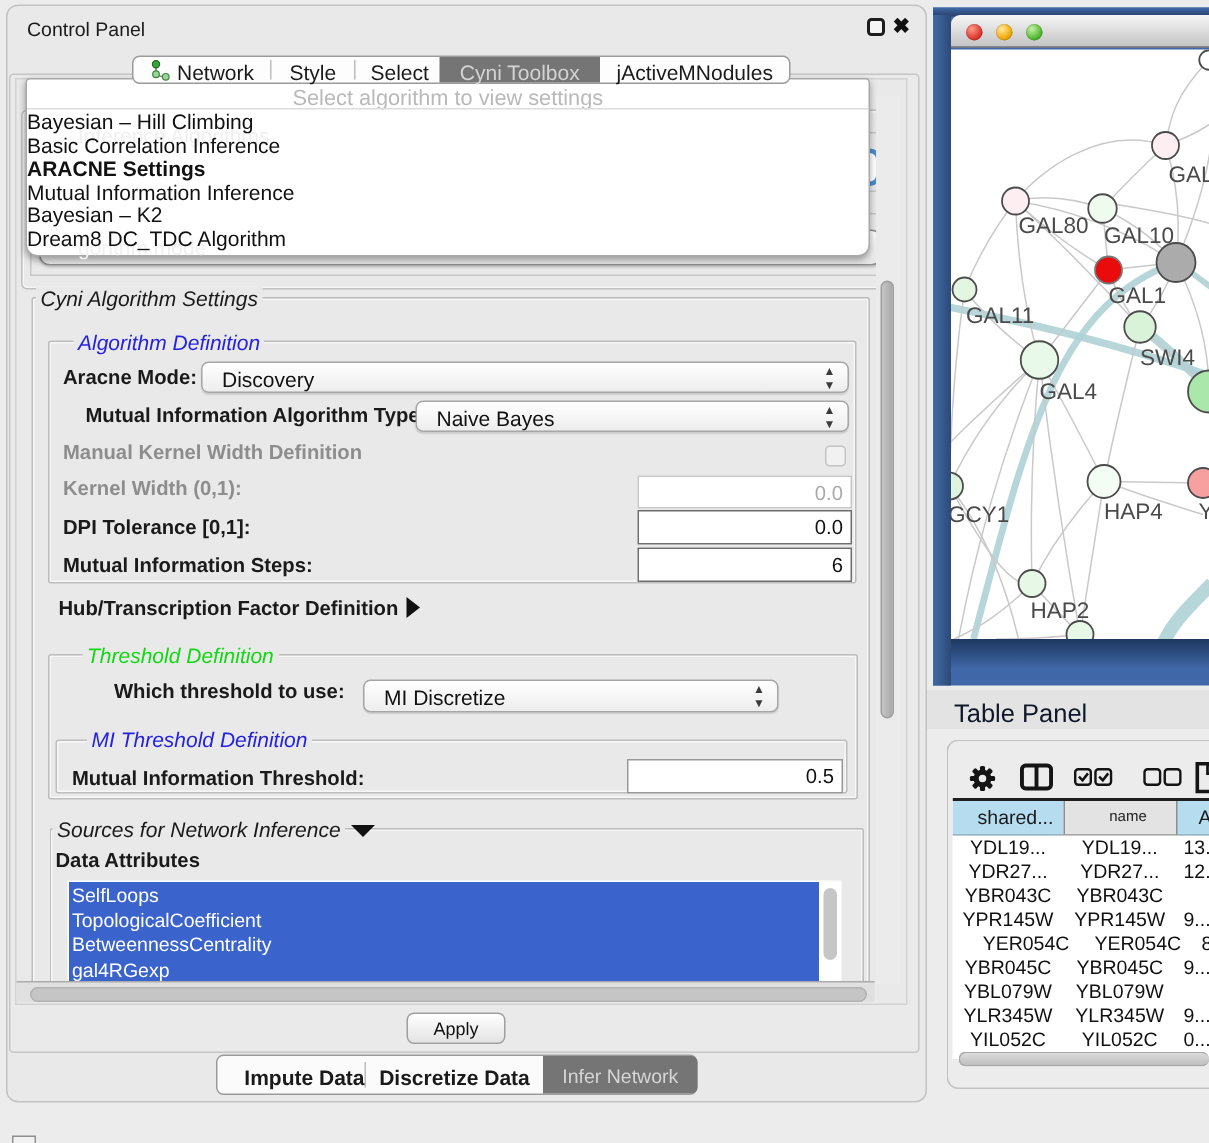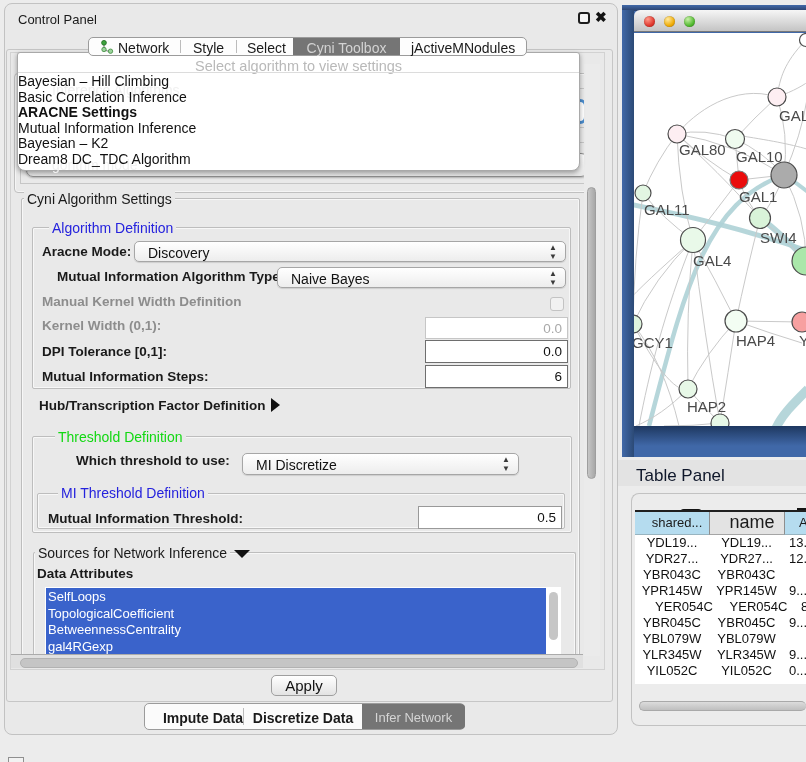--- a/index.html
+++ b/index.html
@@ -7,21 +7,21 @@
 .abs { position:absolute; }
 .b13 { font-size:13.5px; font-weight:bold; color:#1a1a1a; }
 .n13 { font-size:17px; color:#0f172a; }
 .gray { color:#8d8d8d; }
 .combo { background:linear-gradient(#ffffff,#ededed); border:1px solid #a6a6a6; border-radius:5px; box-shadow:0 1px 1px rgba(0,0,0,0.12); }
 .combo .ct { position:absolute; left:13px; top:2.5px; font-size:14px; color:#111; }
 .combo .ar { position:absolute; right:8px; top:2px; font-size:8px; color:#3a3a3a; line-height:8.5px; text-align:center; }
 .field { background:#ffffff; border:1.5px solid #6e6e6e; }
 .fieldval { position:absolute; right:5px; top:3px; font-size:13.5px; color:#111; }
 .groupbox { border:1px solid #bdbdbd; box-shadow:inset 0 0 0 1px #f7f7f7; border-radius:2px; }
-.glabel { position:absolute; background:#e9e9e9; padding:0 3px; font-size:14px; }
+.glabel { position:absolute; background:#e9e9e9; padding:0 3px; font-size:14px;font-style:italic; }
 </style>
 </head>
 <body>
 
 <div class="abs" id="cp" style="left:4px; top:3px; width:614px; height:732px; background:#e9e9e9; border:1px solid #c2c2c2; border-radius:8px;"></div>
 <div class="abs" style="left:18px; top:12px; font-size:13px; color:#1a1a1a;">Control Panel</div>
 
 <div class="abs" style="left:578px; top:12px; width:12px; height:12px; border:2px solid #1d1d1d; border-radius:3px; background:#f5f5f5;"></div>
 <div class="abs" style="left:595px; top:9px; font-size:14px; font-weight:bold; color:#111;">✖</div>
 
@@ -118,21 +118,21 @@
 
 <div class="abs" style="left:45px; top:587px; width:516px; height:68px; background:#ffffff;"></div>
 <div class="abs" style="left:46px; top:588px; width:500px; height:66px; background:#3a63cb;"></div>
 <div class="abs" style="left:48px; top:589px; font-size:13px; color:#fff; line-height:16.6px;">SelfLoops<br>TopologicalCoefficient<br>BetweennessCentrality<br>gal4RGexp</div>
 <div class="abs" style="left:549px; top:592px; width:9px; height:48px; background:#c6c6c6; border-radius:5px;"></div>
 
 <div class="abs" style="left:11px; top:654px; width:572px; height:14px; background:#e0e0e0; border-top:1px solid #ababab;"></div>
 <div class="abs" style="left:20px; top:658px; width:558px; height:10px; background:#c5c5c5; border:1px solid #b2b2b2; border-radius:5px;"></div>
 
 <div class="abs" style="left:271px; top:675px; width:66px; height:21px; background:linear-gradient(#ffffff,#e3e3e3); border:1px solid #9f9f9f; border-radius:5px; text-align:center;">
-  <span style="font-size:15px; color:#111; line-height:20px;">Apply</span>
+  <span style="font-size:12px; color:#111; line-height:20px;">Apply</span>
 </div>
 
 <div class="abs" style="left:144px; top:703px; width:321px; height:27px; background:#fbfbfb; border:1px solid #9b9b9b; border-radius:5px;">
   <div class="abs" style="left:98px; top:4px; width:1px; height:17px; background:#bcbcbc;"></div>
   <div class="abs" style="left:217px; top:0px; width:103px; height:25px; background:#757575; border-radius:0 4px 4px 0;"></div>
   <div class="abs" style="left:0px; top:6px; width:98px; text-align:right; font-size:14px; font-weight:bold; color:#1a1a1a;">Impute Data</div>
   <div class="abs" style="left:99px; top:6px; width:118px; text-align:center; font-size:14px; font-weight:bold; color:#1a1a1a;">Discretize Data</div>
   <div class="abs" style="left:217px; top:6px; width:103px; text-align:center; font-size:13px; color:#d5d5d5;">Infer Network</div>
 </div>
 
@@ -274,24 +274,24 @@
   <g fill="none" stroke="#141414" stroke-width="1.7">
     <path d="M74.3 12.8 l2.4 2.4 3.6-4.6"></path>
     <path d="M87.8 12.8 l2.4 2.4 3.6-4.6"></path>
   </g>
   <g fill="none" stroke="#141414" stroke-width="2.4">
     <path d="M153.2 4.2 h7.5 l6 6 v12.5 h-13.5 z"></path>
     <path d="M160 4.2 v6.5 h6.5" stroke-width="1.8"></path>
   </g>
 </svg>
 
-<div class="abs" style="left:635px; top:510px; width:171px; height:174px; background:#ffffff; overflow:hidden;">
+<div class="abs" style="left:635px; top:532px; width:171px; height:174px; background:#ffffff; overflow:hidden;">
   <div class="abs" style="left:0; top:0; width:171px; height:2px; background:#1f1f1f;"></div>
   <div class="abs" style="left:0; top:2px; width:74px; height:23px; background:#b5dcef; border-bottom:1px solid #98b4c0; text-align:center;"><span style="font-size:13px; line-height:21px; color:#1a1a1a; position:relative; left:5px;">shared...</span></div>
-  <div class="abs" style="left:74px; top:2px; width:75px; height:23px; background:#e3e3e3; border-bottom:1px solid #a5a5a5; border-left:1px solid #8e8e8e; text-align:center;"><span style="font-size:18px; line-height:21px; color:#1a1a1a; position:relative; left:5px;">name</span></div>
+  <div class="abs" style="left:74px; top:2px; width:75px; height:23px; background:#e3e3e3; border-bottom:1px solid #a5a5a5; border-left:1px solid #8e8e8e; text-align:center;"><span style="font-size:10px; line-height:21px; color:#1a1a1a; position:relative; left:5px;">name</span></div>
   <div class="abs" style="left:149px; top:2px; width:40px; height:23px; background:#b5dcef; border-bottom:1px solid #98b4c0; border-left:1px solid #8e8e8e;"><span style="font-size:13px; line-height:21px; color:#1a1a1a; padding-left:14px;">A</span></div>
   <div class="abs" id="tbody" style="left:0; top:25px; width:171px; font-size:13px; color:#111; line-height:16px;">
       <div style="height:16px; position:relative;">
         <span style="position:absolute; left:0; width:74px; text-align:center;">YDL19...</span>
         <span style="position:absolute; left:74px; width:75px; text-align:center;">YDL19...</span>
         <span style="position:absolute; left:154px;">13...</span>
       </div>
       <div style="height:16px; position:relative;">
         <span style="position:absolute; left:0; width:74px; text-align:center;">YDR27...</span>
         <span style="position:absolute; left:74px; width:75px; text-align:center;">YDR27...</span>

